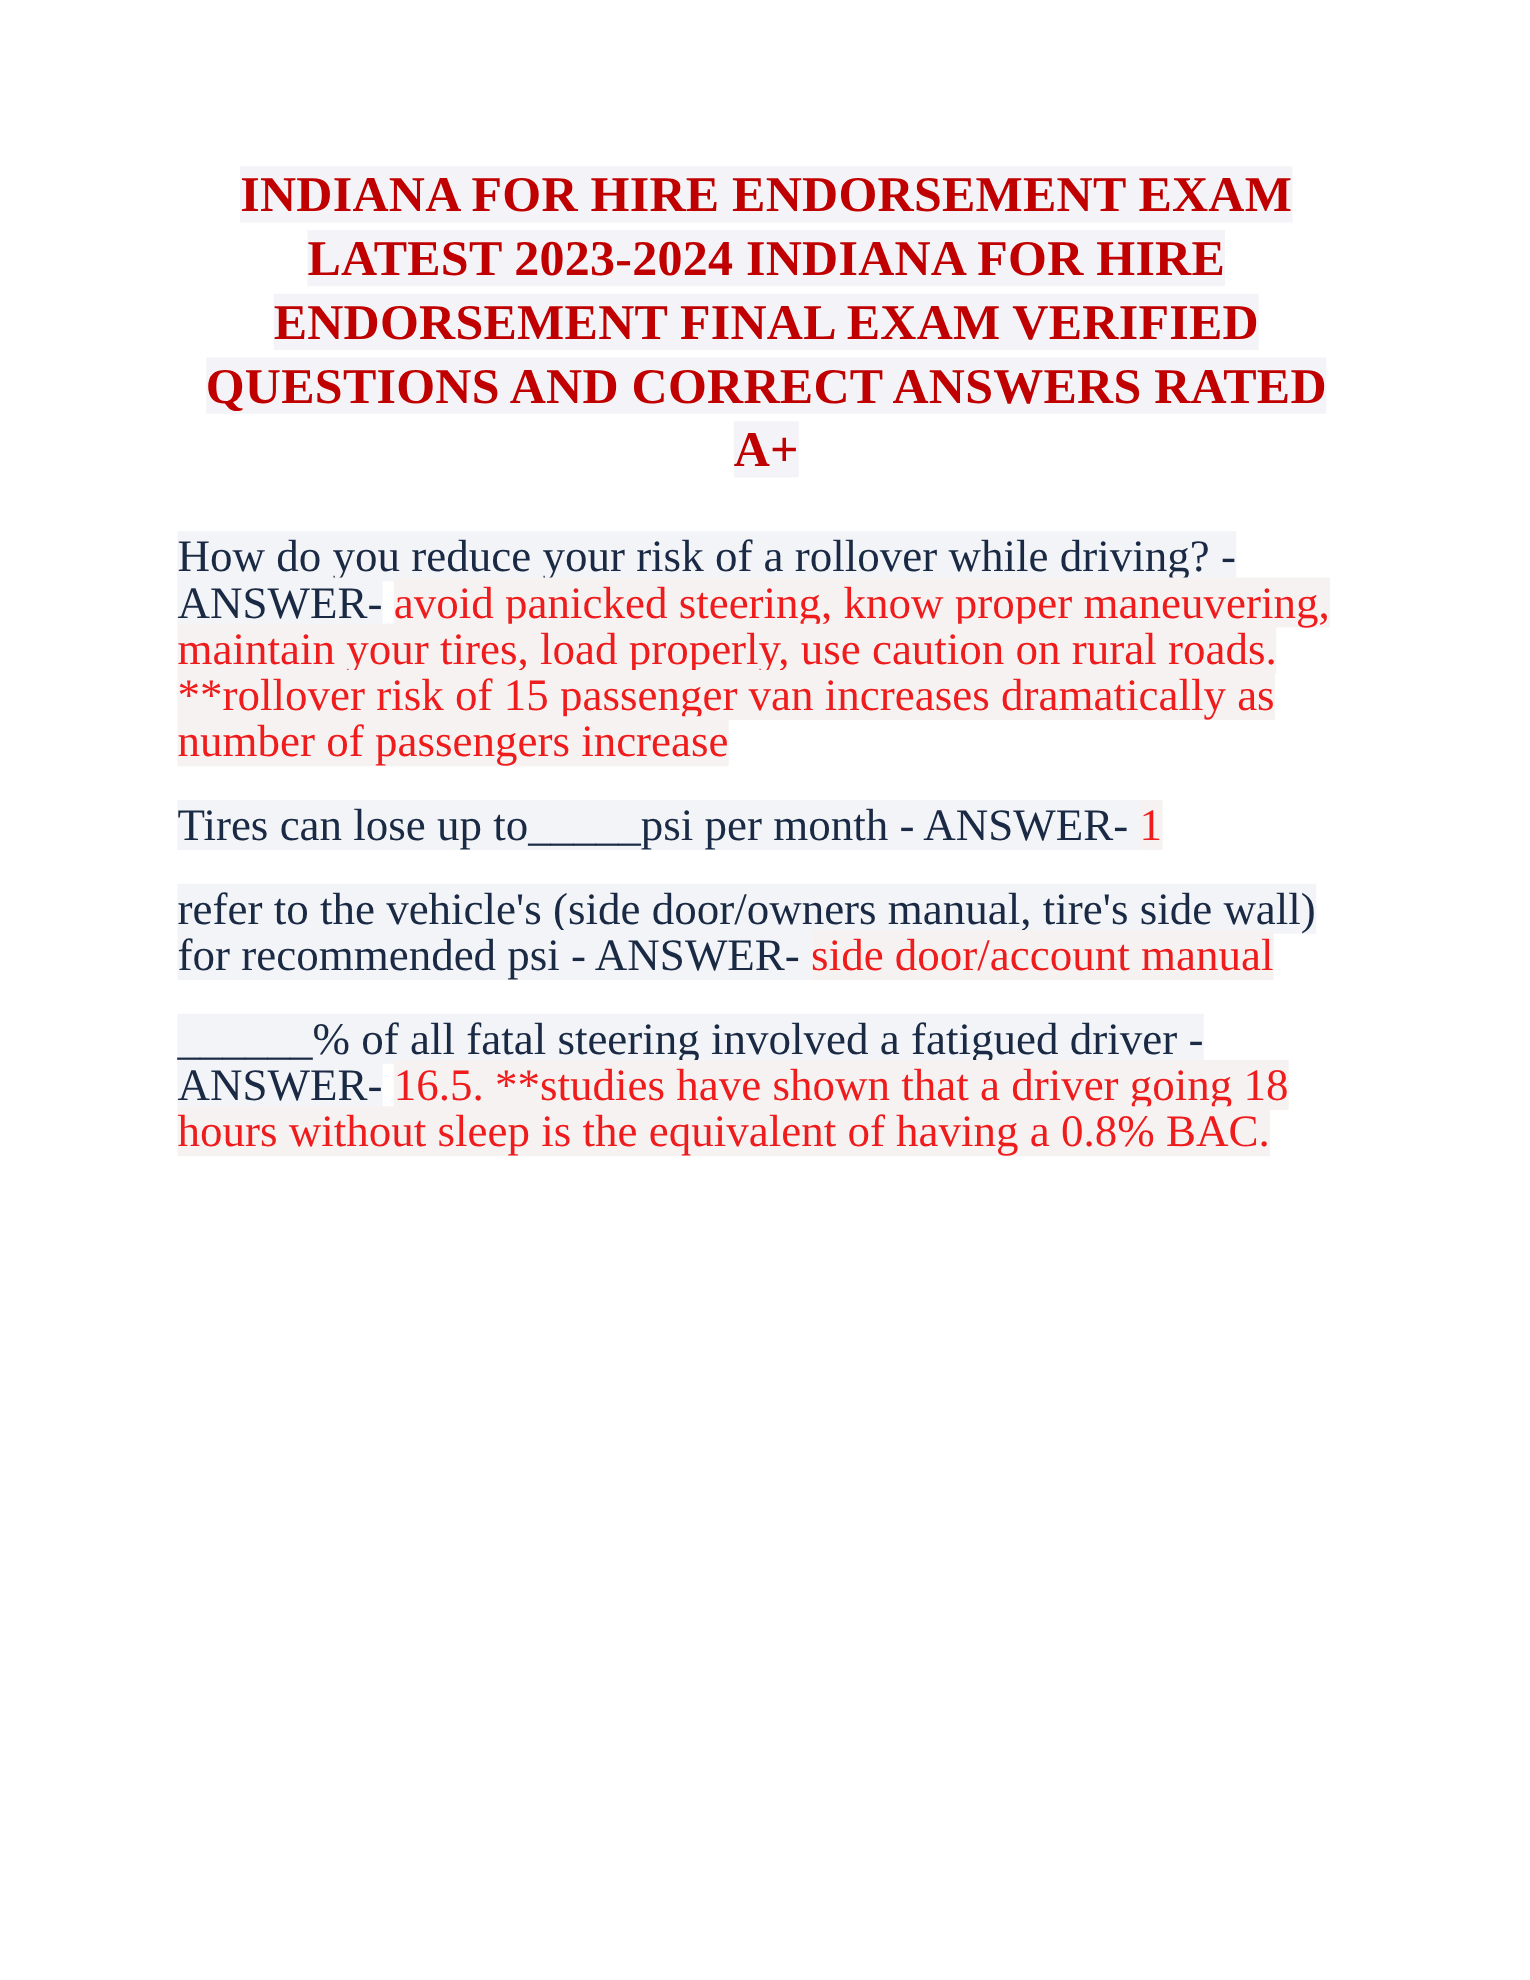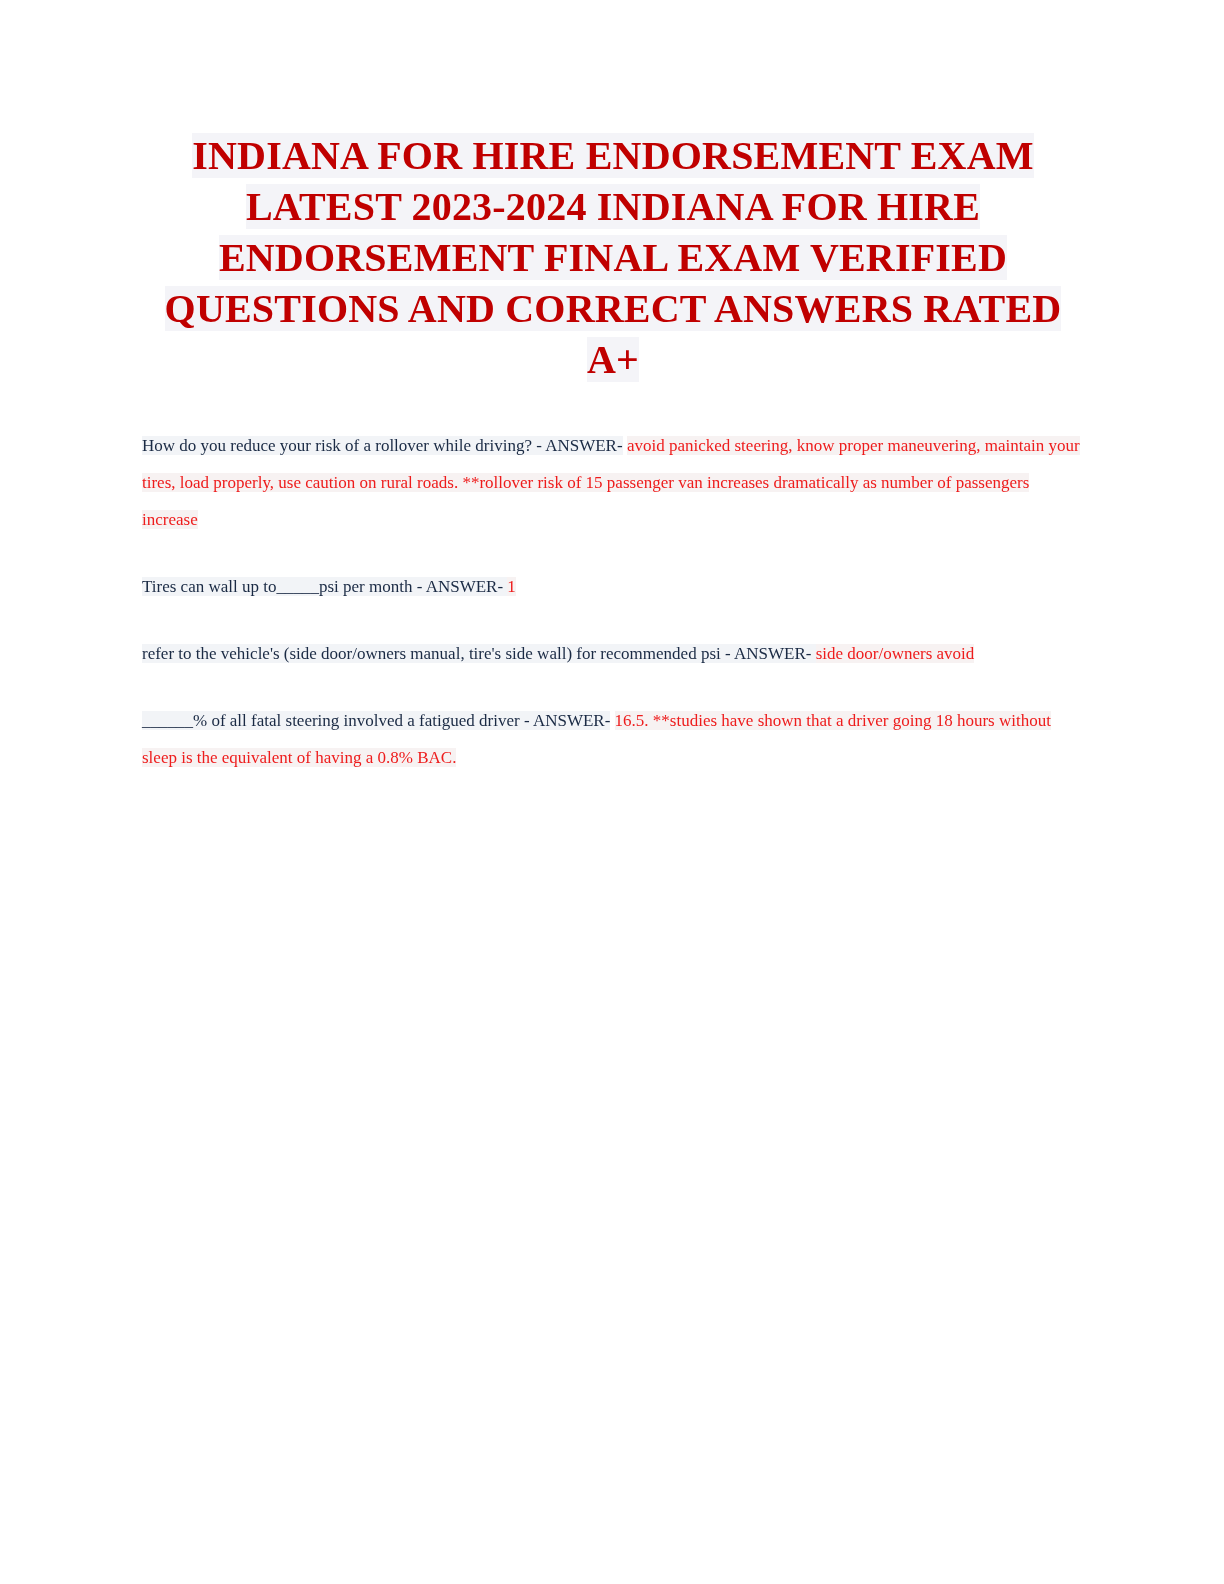--- a/index.html
+++ b/index.html
@@ -26,21 +26,21 @@
     font-weight: bold;
     color: #c00000;
     text-align: center;
     margin: 0 0 42px 0;
     letter-spacing: 0.2px;
   }
   .doc-title .hl {
     background: #f4f4f8;
   }
   .qa-block {
-    font-size: 17px;
+    font-size: 36px;
     line-height: 37px;
     margin: 0 0 30px 0;
     color: #1a2a44;
     text-align: left;
   }
   .q {
     background: #f2f4f7;
     color: #1a2a44;
   }
   .a {
@@ -58,27 +58,27 @@
   </h1>
 
   <p class="qa-block">
     <span class="q">How do you reduce your risk of a rollover while driving? - ANSWER-</span>
     <span class="a">avoid panicked steering, know proper maneuvering, maintain your tires, load properly, use caution on rural roads. **rollover risk of 15 passenger van increases dramatically as number of passengers increase</span>
   </p>
 
 
 
   <p class="qa-block">
-    <span class="q">Tires can wall up to_____psi per month - ANSWER- </span>
+    <span class="q">Tires can lose up to_____psi per month - ANSWER- </span>
     <span class="a">1</span>
   </p>
 
   <p class="qa-block">
     <span class="q">refer to the vehicle's (side door/owners manual, tire's side wall) for recommended psi - ANSWER- </span>
-    <span class="a">side door/owners avoid</span>
+    <span class="a">side door/account manual</span>
   </p>
 
   <p class="qa-block">
     <span class="q">______% of all fatal steering involved a fatigued driver - ANSWER-</span>
     <span class="a">16.5. **studies have shown that a driver going 18 hours without sleep is the equivalent of having a 0.8% BAC.</span>
   </p>
 
 
 
 </div>

